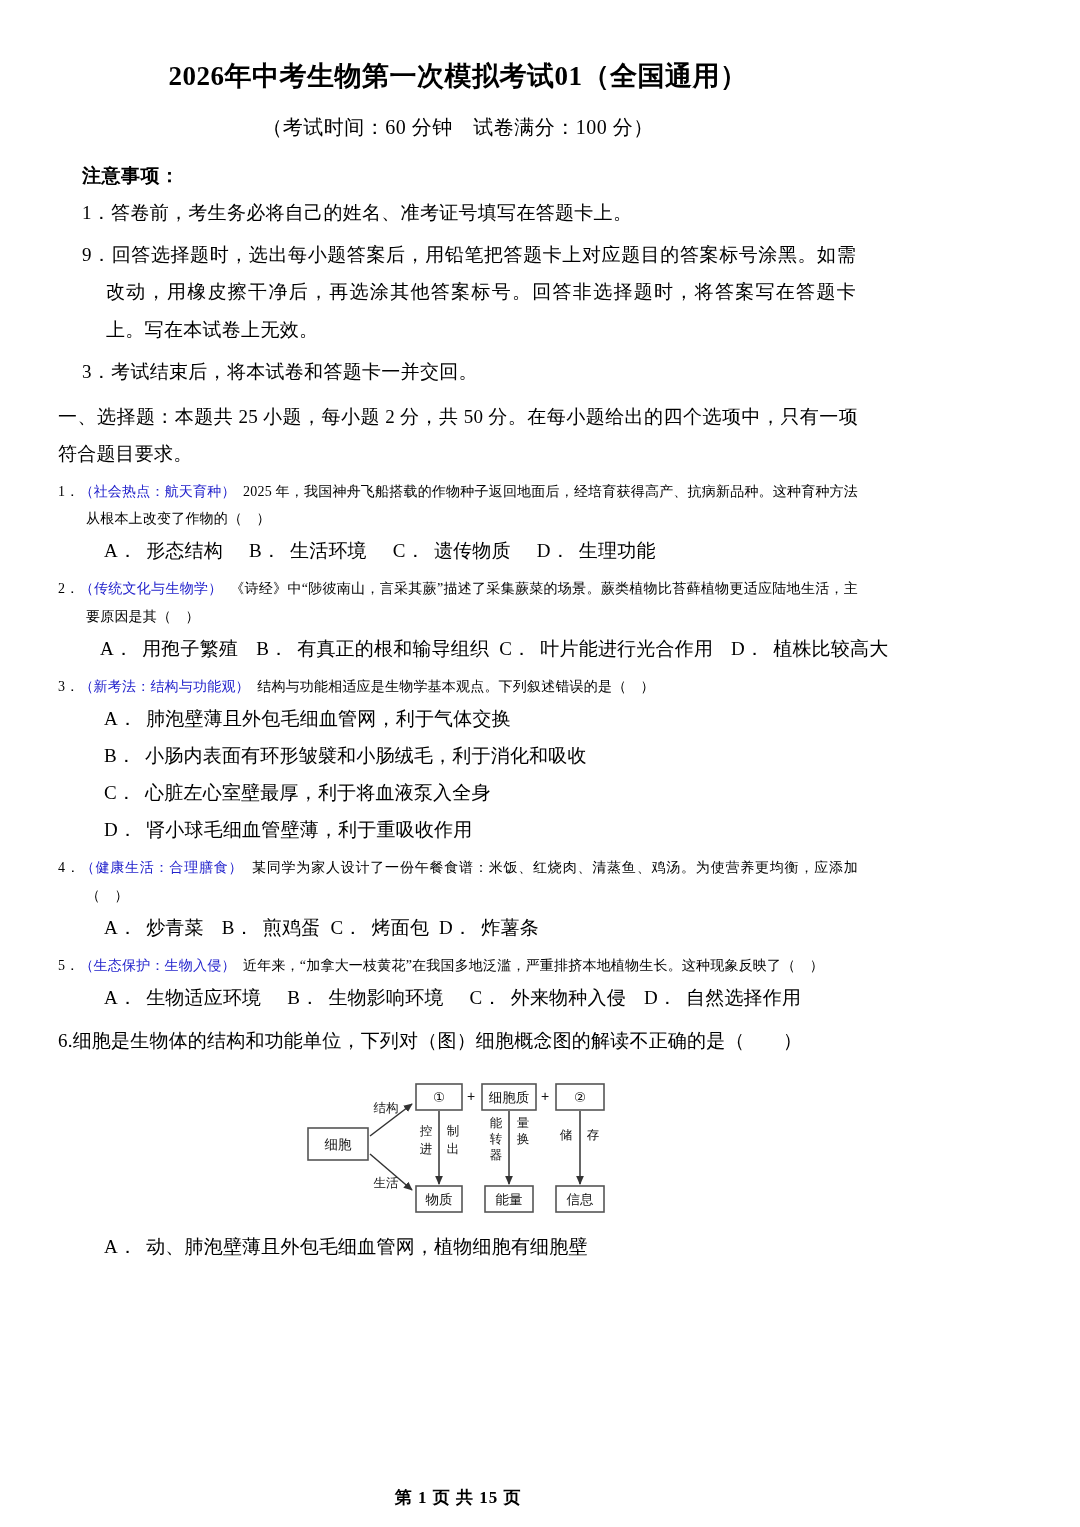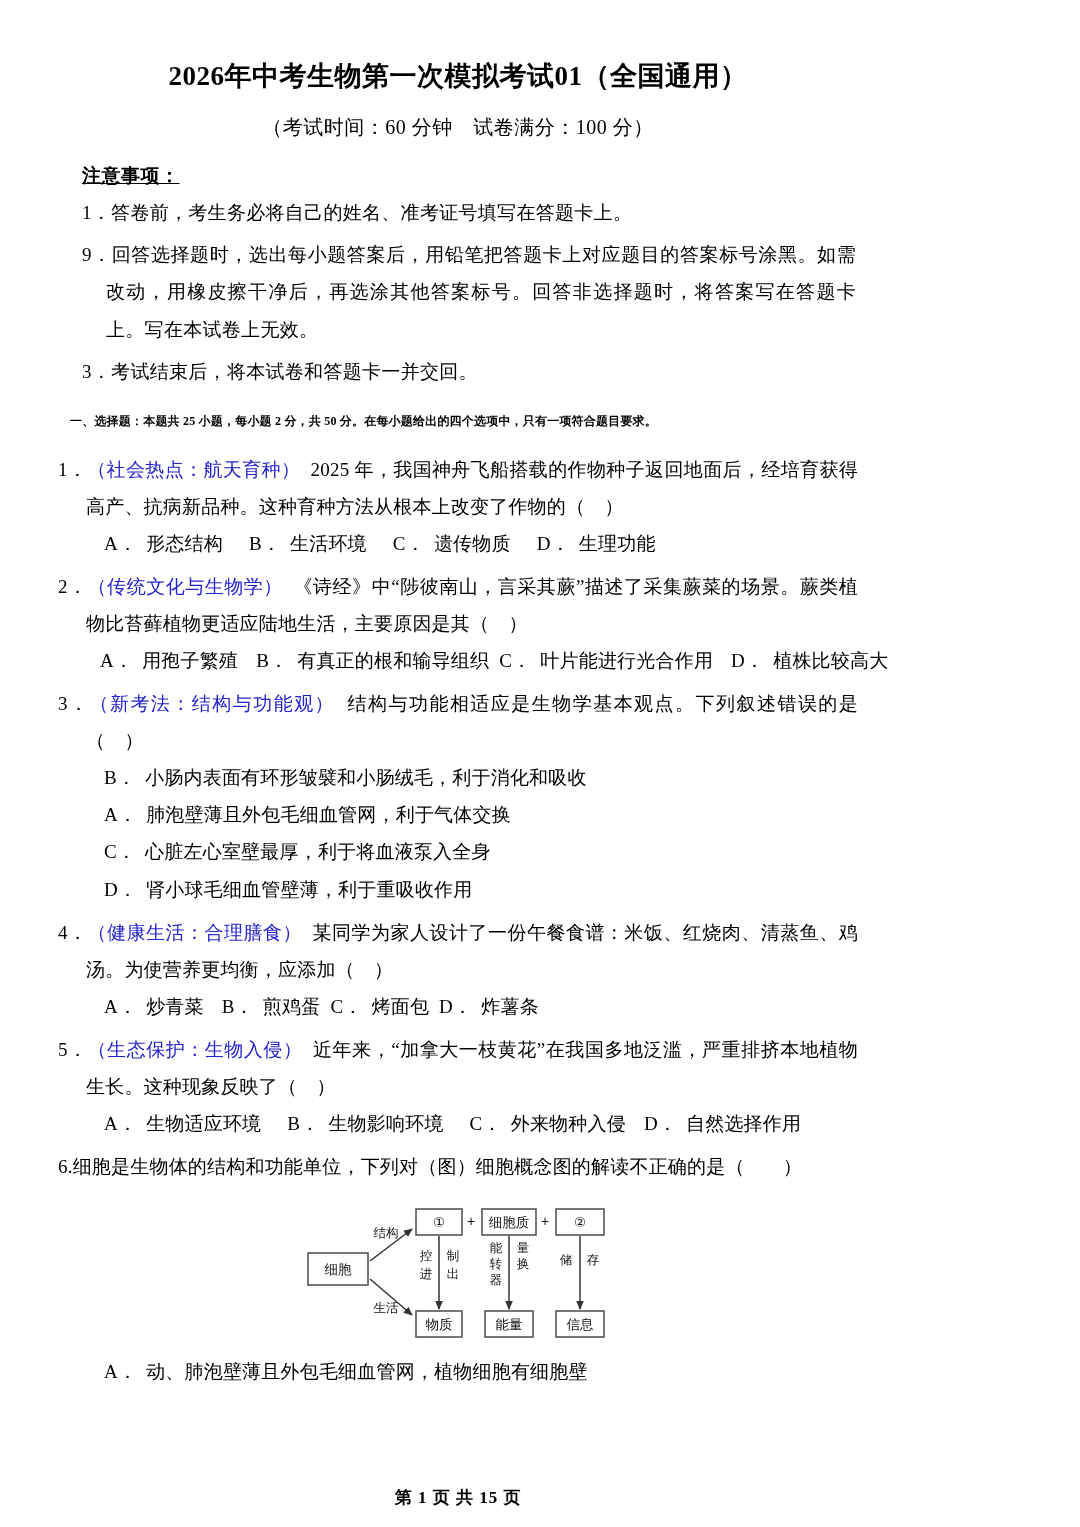--- a/index.html
+++ b/index.html
@@ -60,35 +60,35 @@
     text-align: justify;
     letter-spacing: 0.3px;
   }
   .notice-list {
     padding-left: 24px;
     padding-right: 2px;
   }
 
   
   .section-heading {
-    font-size: 12px;
-    font-weight: bold;
-    line-height: 1.95;
-    margin: 12px;
+    font-size: 19px;
+    font-weight: normal;
+    line-height: 1.95;
+    margin: 0;
     padding-top: 8px;
     text-align: justify;
     letter-spacing: 0.2px;
   }
 
   
   .question {
     padding-top: 6px;
   }
   .q-body {
-    font-size: 19px;
+    font-size: 14px;
     line-height: 1.95;
     margin: 0;
     padding-left: 28px;
     text-indent: -28px;
     text-align: justify;
     letter-spacing: 0.2px;
   }
   .q-body-noindent {
     font-size: 19px;
     line-height: 1.95;
@@ -186,21 +186,21 @@
 </style>
 </head>
 <body>
 
 <div class="page">
 
   <h1 class="doc-title">2026年中考生物第一次模拟考试01（全国通用）</h1>
   <p class="doc-subtitle">（考试时间：60 分钟　试卷满分：100 分）</p>
 
   <div class="notice-list">
-    <p class="notice-heading" style="padding-left:0;text-decoration:underline;">注意事项：</p>
+    <p class="notice-heading" style="padding-left:0;">注意事项：</p>
     <p class="notice-item">1．答卷前，考生务必将自己的姓名、准考证号填写在答题卡上。</p>
     <p class="notice-item">9．回答选择题时，选出每小题答案后，用铅笔把答题卡上对应题目的答案标号涂黑。如需改动，用橡皮擦干净后，再选涂其他答案标号。回答非选择题时，将答案写在答题卡上。写在本试卷上无效。</p>
     <p class="notice-item">3．考试结束后，将本试卷和答题卡一并交回。</p>
   </div>
 
   <p class="section-heading">一、选择题：本题共 25 小题，每小题 2 分，共 50 分。在每小题给出的四个选项中，只有一项符合题目要求。</p>
 
   <div class="question">
     <p class="q-body">
       <span>1．</span><span class="tag">（社会热点：航天育种）</span>&nbsp;&nbsp;<span>2025 年，我国神舟飞船搭载的作物种子返回地面后，经培育获得高产、抗病新品种。这种育种方法从根本上改变了作物的（　）</span>
@@ -217,22 +217,22 @@
     <p class="opts-inline" style="padding-left:42px;">
       <span class="opt"><span class="opt-label">A．</span><span>用孢子繁殖</span></span><span class="opt-sp-mid"></span><span class="opt"><span class="opt-label">B．</span><span>有真正的根和输导组织</span></span><span class="opt-sp-narrow"></span><span class="opt"><span class="opt-label">C．</span><span>叶片能进行光合作用</span></span><span class="opt-sp-mid"></span><span class="opt"><span class="opt-label">D．</span><span>植株比较高大</span></span>
     </p>
   </div>
 
   <div class="question">
     <p class="q-body">
       <span>3．</span><span class="tag">（新考法：结构与功能观）</span>&nbsp;&nbsp;<span>结构与功能相适应是生物学基本观点。下列叙述错误的是（　）</span>
     </p>
     <div class="opts-stacked">
+      <p class="opt-line"><span class="opt-label">A．</span><span>肺泡壁薄且外包毛细血管网，利于气体交换</span></p>
       <p class="opt-line"><span class="opt-label">B．</span><span>小肠内表面有环形皱襞和小肠绒毛，利于消化和吸收</span></p>
-      <p class="opt-line"><span class="opt-label">A．</span><span>肺泡壁薄且外包毛细血管网，利于气体交换</span></p>
       <p class="opt-line"><span class="opt-label">C．</span><span>心脏左心室壁最厚，利于将血液泵入全身</span></p>
       <p class="opt-line"><span class="opt-label">D．</span><span>肾小球毛细血管壁薄，利于重吸收作用</span></p>
     </div>
   </div>
 
   <div class="question">
     <p class="q-body">
       <span>4．</span><span class="tag">（健康生活：合理膳食）</span>&nbsp;&nbsp;<span>某同学为家人设计了一份午餐食谱：米饭、红烧肉、清蒸鱼、鸡汤。为使营养更均衡，应添加（　）</span>
     </p>
     <p class="opts-inline">

